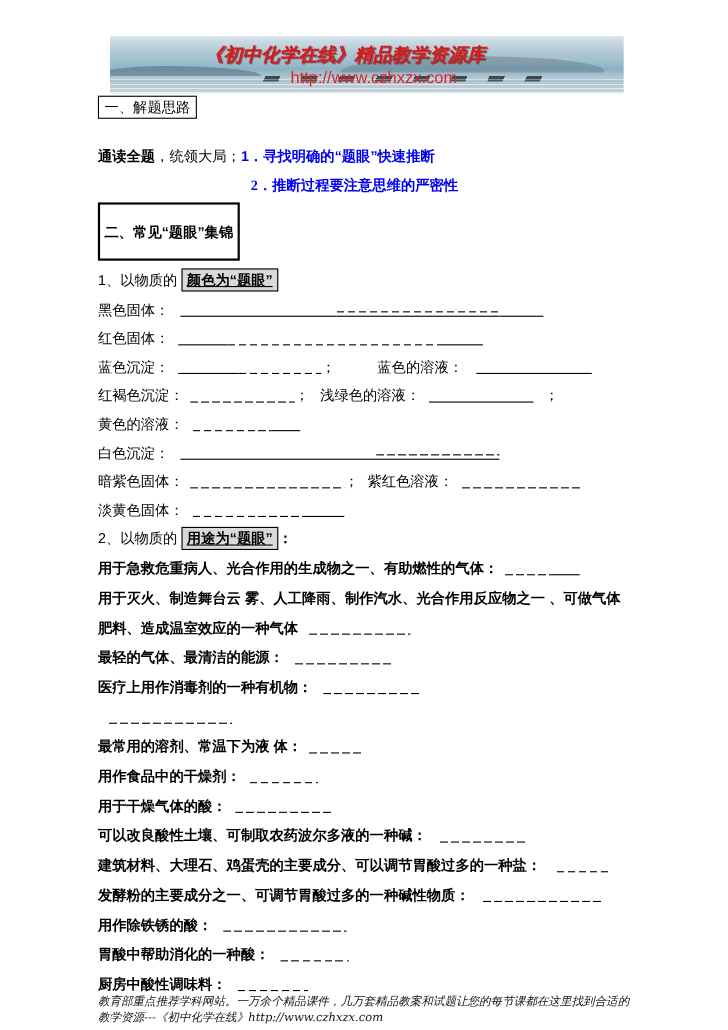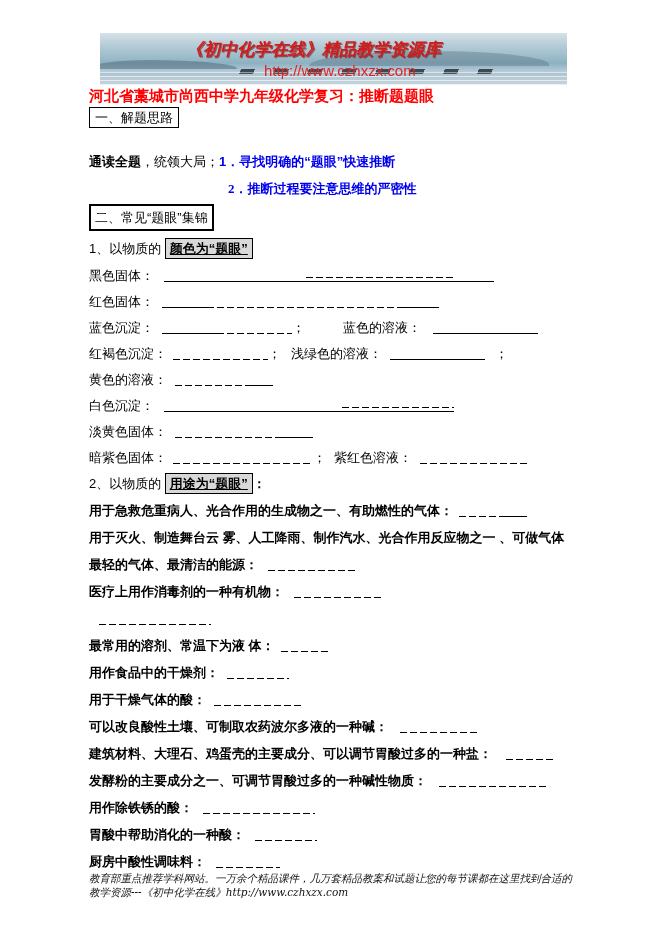--- a/index.html
+++ b/index.html
@@ -18,21 +18,21 @@
   .water{position:absolute;left:0;bottom:0;width:100%;height:13px;
          background:repeating-linear-gradient(180deg,rgba(255,255,255,.45) 0 1px,rgba(110,140,158,.18) 1px 4px);}
   .banner-title{position:absolute;left:86px;top:5px;font-family:Liberation Mono, monospace;
           font-style:italic;font-weight:bold;font-size:17px;color:#d31b1b;white-space:nowrap;
           text-shadow:1px 1px 0 rgba(100,10,10,.55);}
   .banner-url{position:absolute;left:164px;top:29px;font-weight:normal;font-size:15px;color:#e02424;white-space:nowrap;}
 
   
   .doc-title{margin:2px 0 0 89px;color:#ff0000;font-weight:bold;font-size:15px;line-height:18px;white-space:nowrap;}
   .hbox{display:table;margin:2px 0 0 89px;border:1px solid #000;padding:2px 5px;line-height:15px;background:#fff;}
-  .hbox.bold{font-weight:normal;border-width:2px;padding:4px 4px;}
+  .hbox.bold{font-weight:bold;border-width:2px;padding:17px 4px;}
   .r{margin-left:89px;height:26px;line-height:26px;white-space:nowrap;}
   .r.intro{margin-top:20px;height:27px;line-height:27px;}
   .r.tip2{height:27px;line-height:27px;padding-left:139px;font-family:Liberation Serif, serif;}
   .bold{font-weight:bold;}
   .blue{color:#0000ee;font-weight:bold;}
   .graybox{display:inline-block;background:#d9d9d9;border:1px solid #000;padding:0 4px;font-weight:bold;line-height:19px;text-decoration:underline;}
   .item-row{margin-top:4px;height:28px;line-height:28px;}
   .sec2 .r{height:27px;line-height:27px;font-weight:bold;}
   .item2-row{height:26px;line-height:26px;}
 
@@ -57,21 +57,20 @@
 
   <div class="banner">
     <div class="mtn left"></div>
     <div class="mtn right"></div>
     <div class="boats"></div>
     <div class="water"></div>
     <div class="banner-title">《初中化学在线》精品教学资源库</div>
     <div class="banner-url">http://www.czhxzx.com</div>
   </div>
 
-  <div class="doc-title">河北省藁城市尚西中学九年级化学复习：推断题题眼</div>
 
   <div class="hbox">一、解题思路</div>
 
   <div class="r intro">
     <span class="bold">通读全题</span><span>，统领大局；</span><span class="blue">1．寻找明确的“题眼”快速推断</span>
   </div>
 
   <div class="r tip2">
     <span class="blue">2．推断过程要注意思维的严密性</span>
   </div>
@@ -83,32 +82,33 @@
     <span class="graybox">颜色为“题眼”</span>
   </div>
 
   <div class="sec1">
     <div class="r"><span>黑色固体：</span><span class="sp" style="width: 10px;"></span><span class="bl solid" style="width: 142px;"></span><span class="bl mix" style="width: 148px;"></span><span class="bl solid" style="width: 40px;"></span></div>
     <div class="r"><span>红色固体：</span><span class="sp" style="width: 8px;"></span><span class="bl solid" style="width: 45px;"></span><span class="bl dash" style="width: 192px;"></span><span class="bl solid" style="width: 40px;"></span></div>
     <div class="r"><span>蓝色沉淀：</span><span class="sp" style="width: 8px;"></span><span class="bl solid" style="width: 55px;"></span><span class="bl dash" style="width: 75px;"></span><span>；</span><span class="sp" style="width: 38px;"></span><span>蓝色的溶液：</span><span class="sp" style="width: 12px;"></span><span class="bl solid" style="width: 105px;"></span></div>
     <div class="r"><span>红褐色沉淀：</span><span class="sp" style="width: 6px;"></span><span class="bl dash" style="width: 95px;"></span><span>；</span><span class="sp" style="width: 10px;"></span><span>浅绿色的溶液：</span><span class="sp" style="width: 8px;"></span><span class="bl solid" style="width: 95px;"></span><span class="sp" style="width: 10px;"></span><span>；</span></div>
     <div class="r"><span>黄色的溶液：</span><span class="sp" style="width: 8px;"></span><span class="bl dash" style="width: 72px;"></span><span class="bl solid" style="width: 26px;"></span></div>
     <div class="r"><span>白色沉淀：</span><span class="sp" style="width: 10px;"></span><span class="bl solid" style="width: 178px;"></span><span class="bl mix" style="width: 112px;"></span></div>
+    <div class="r"><span>暗紫色固体：</span><span class="sp" style="width: 6px;"></span><span class="bl dash" style="width: 140px;"></span><span>；</span><span class="sp" style="width: 8px;"></span><span>紫红色溶液：</span><span class="sp" style="width: 8px;"></span><span class="bl dash" style="width: 110px;"></span></div>
     <div class="r"><span>淡黄色固体：</span><span class="sp" style="width: 8px;"></span><span class="bl dash" style="width: 104px;"></span><span class="bl solid" style="width: 34px;"></span></div>
-    <div class="r"><span>暗紫色固体：</span><span class="sp" style="width: 6px;"></span><span class="bl dash" style="width: 140px;"></span><span>；</span><span class="sp" style="width: 8px;"></span><span>紫红色溶液：</span><span class="sp" style="width: 8px;"></span><span class="bl dash" style="width: 110px;"></span></div>
   </div>
 
   <div class="r item2-row">
     <span>2、以物质的</span>
     <span class="graybox">用途为“题眼”</span><span class="bold">：</span>
   </div>
 
   <div class="sec2">
     <div class="r"><span>用于急救危重病人、光合作用的生成物之一、有助燃性的气体：</span><span class="sp" style="width: 6px;"></span><span class="bl dash" style="width: 42px;"></span><span class="bl solid" style="width: 26px;"></span></div>
     <div class="r"><span>用于灭火、制造舞台云 雾、人工降雨、制作汽水、光合作用反应物之一 、可做气体</span></div>
+    <div class="r"><span>肥料、造成温室效应的一种气体</span><span class="sp" style="width: 10px;"></span><span class="bl dash" style="width: 92px;"></span></div>
     <div class="r"><span>最轻的气体、最清洁的能源：</span><span class="sp" style="width: 10px;"></span><span class="bl dash" style="width: 88px;"></span></div>
     <div class="r"><span>医疗上用作消毒剂的一种有机物：</span><span class="sp" style="width: 10px;"></span><span class="bl dash" style="width: 88px;"></span></div>
     <div class="r"><span class="sp" style="width: 10px;"></span><span class="bl dash" style="width: 112px;"></span></div>
     <div class="r"><span>最常用的溶剂、常温下为液 体：</span><span class="sp" style="width: 6px;"></span><span class="bl dash" style="width: 48px;"></span></div>
     <div class="r"><span>用作食品中的干燥剂：</span><span class="sp" style="width: 8px;"></span><span class="bl dash" style="width: 62px;"></span></div>
     <div class="r"><span>用于干燥气体的酸：</span><span class="sp" style="width: 8px;"></span><span class="bl dash" style="width: 88px;"></span></div>
     <div class="r"><span>可以改良酸性土壤、可制取农药波尔多液的一种碱：</span><span class="sp" style="width: 12px;"></span><span class="bl dash" style="width: 78px;"></span></div>
     <div class="r"><span>建筑材料、大理石、鸡蛋壳的主要成分、可以调节胃酸过多的一种盐：</span><span class="sp" style="width: 14px;"></span><span class="bl dash" style="width: 48px;"></span></div>
     <div class="r"><span>发酵粉的主要成分之一、可调节胃酸过多的一种碱性物质：</span><span class="sp" style="width: 12px;"></span><span class="bl dash" style="width: 108px;"></span></div>
     <div class="r"><span>用作除铁锈的酸：</span><span class="sp" style="width: 10px;"></span><span class="bl dash" style="width: 112px;"></span></div>

